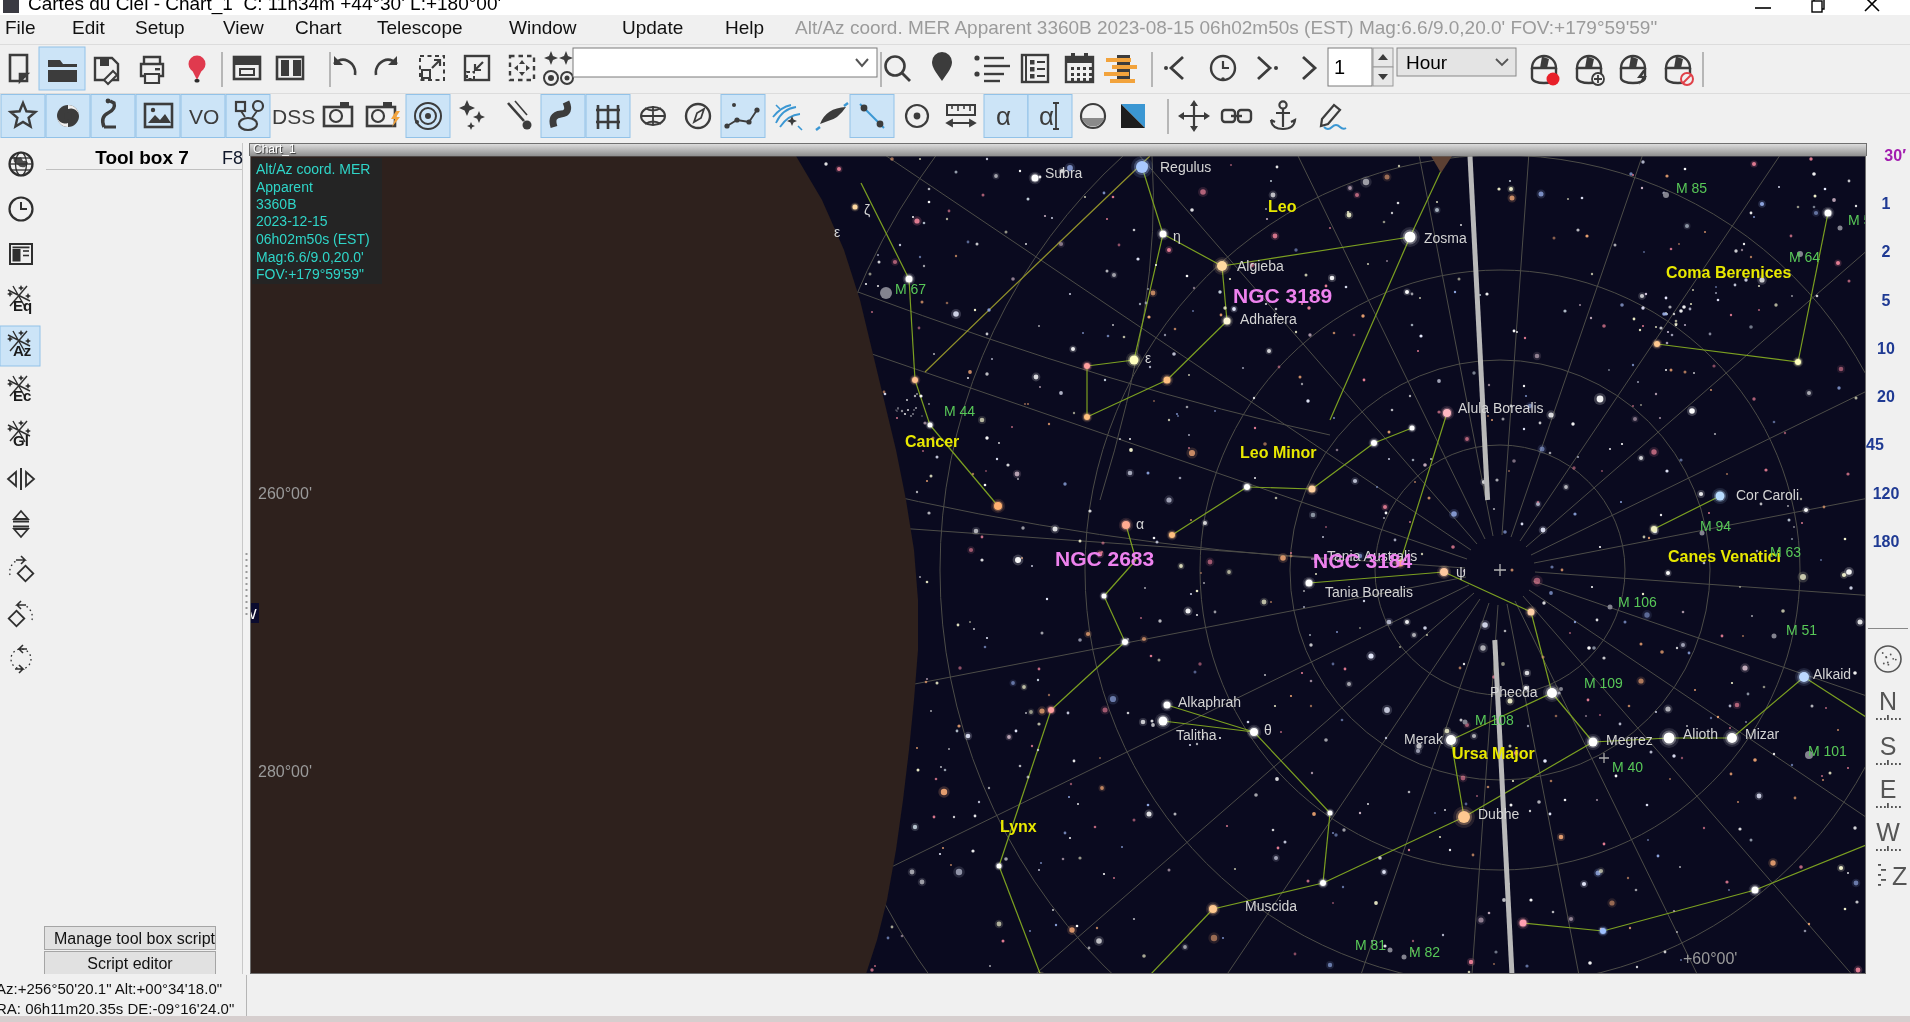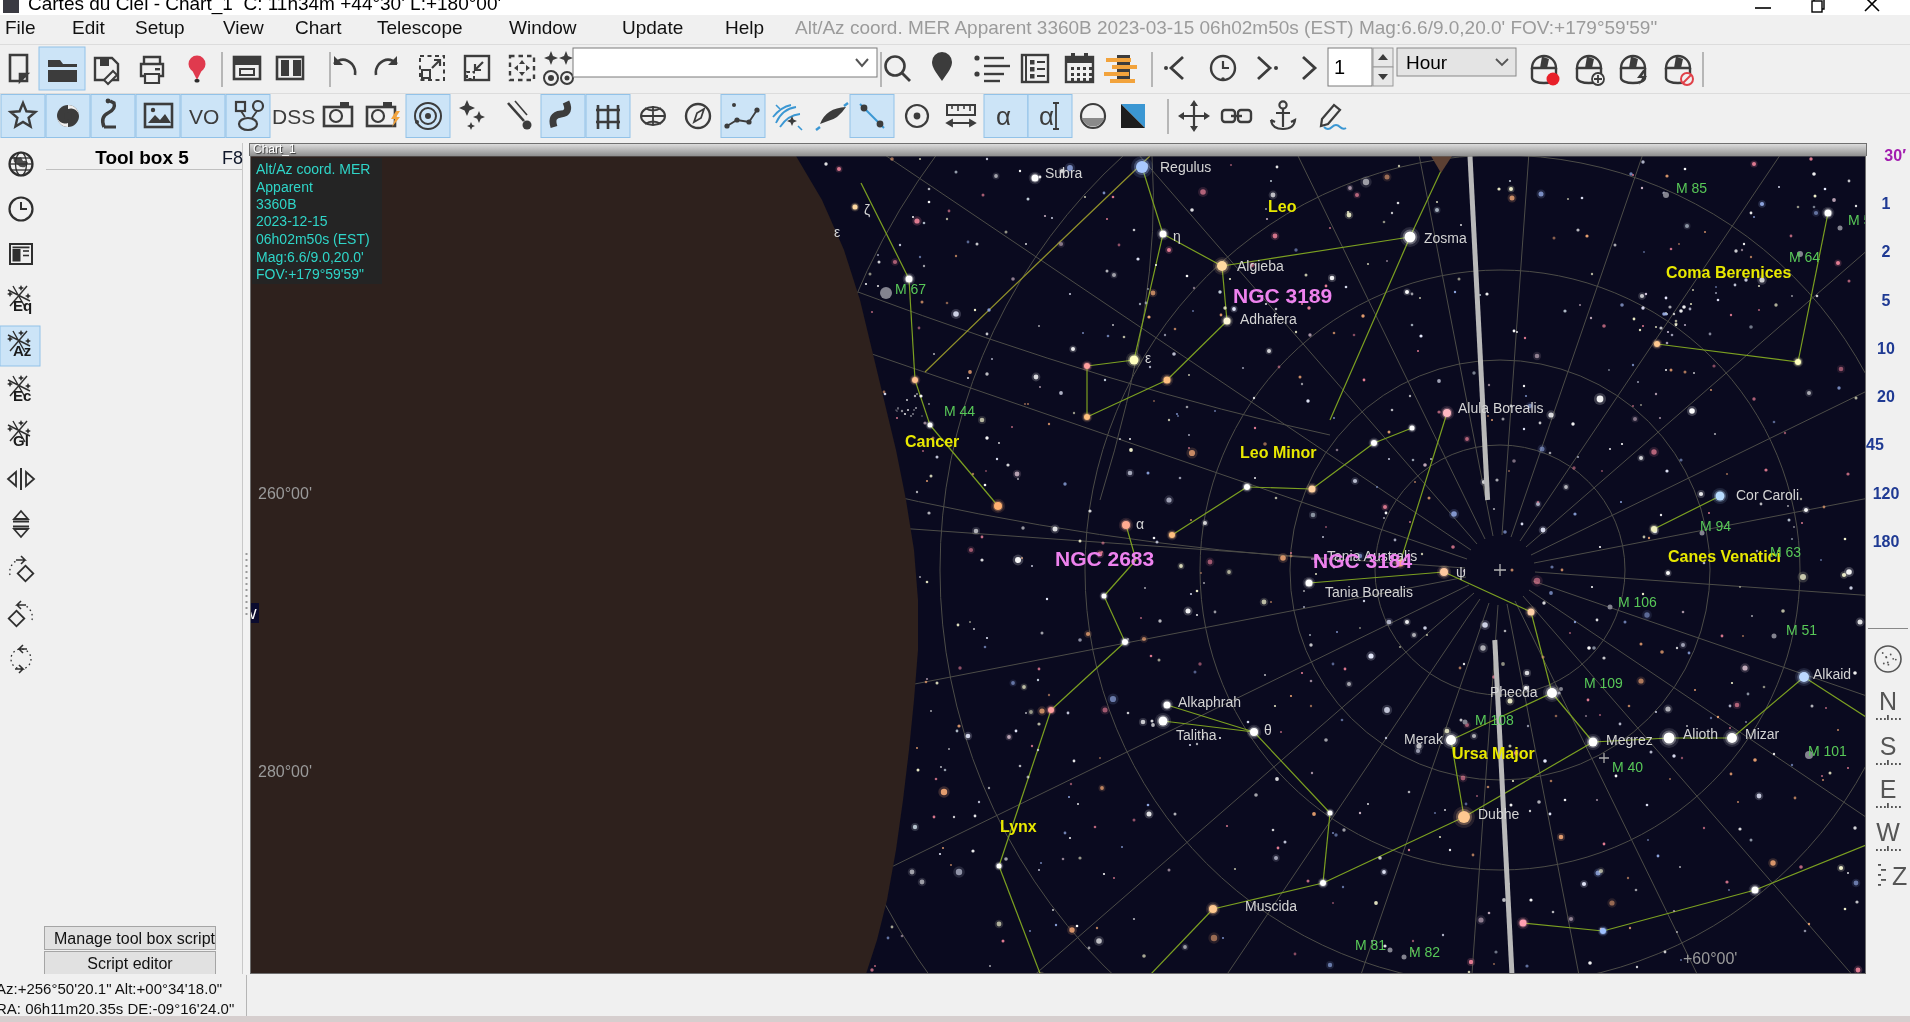--- a/index.html
+++ b/index.html
@@ -24,21 +24,21 @@
 <div class="abs" id="menubar">
 <span class="mi" style="left:5px">File</span>
 <span class="mi" style="left:72px">Edit</span>
 <span class="mi" style="left:135px">Setup</span>
 <span class="mi" style="left:223px">View</span>
 <span class="mi" style="left:295px">Chart</span>
 <span class="mi" style="left:377px">Telescope</span>
 <span class="mi" style="left:509px">Window</span>
 <span class="mi" style="left:622px">Update</span>
 <span class="mi" style="left:725px">Help</span>
-<span class="mi" style="left:795px;color:#9b9b9b">Alt/Az coord. MER Apparent 3360B 2023-03-15 06h02m50s (EST) Mag:6.6/9.0,20.0' FOV:+179°59'59"</span>
+<span class="mi" style="left:795px;color:#9b9b9b">Alt/Az coord. MER Apparent 3360B 2023-08-15 06h02m50s (EST) Mag:6.6/9.0,20.0' FOV:+179°59'59"</span>
 </div>
 <div class="abs" style="left:0;top:44px;width:1910px;height:1px;background:#dcdcdc"></div>
 <div class="abs" style="left:0;top:93px;width:1910px;height:1px;background:#dcdcdc"></div>
 <svg class="abs" style="left:0;top:46px" width="1910" height="47" viewBox="0 0 1910 47">
 <rect x="39" y="1" width="46" height="43" fill="#cce4f7" stroke="#92c2e8"></rect>
 <path d="M10 9 h13 l4 0 v26 h-17 z M20 35 l7 -7 h-7 z" fill="none" stroke="#3c3c3c" stroke-width="2.6"></path>
 <path d="M27 28 l-7 7 v-7 z" fill="#3c3c3c"></path>
 <path d="M48 14 h12 l3 4 h14 v4 h-29 z M48 24 h29 v12 h-29 z" fill="#3c3c3c"></path>
 <rect x="48" y="21" width="29" height="3" fill="#cce4f7"></rect>
 <path d="M95 12 h17 l6 6 v16 h-23 z" fill="none" stroke="#3c3c3c" stroke-width="2.4"></path>
@@ -295,21 +295,21 @@
     <path d="M10 432 a13 13 0 0 1 6 -14" fill="none" stroke="#2f2f2f" stroke-width="1.3" stroke-dasharray="1.6 3"></path>
     <path d="M16 417 h9 l-4 -4 m4 4 l-4 4" fill="none" stroke="#2f2f2f" stroke-width="1.6"></path>
 <rect x="11" y="470" width="11" height="11" transform="rotate(45 16.5 475.5)" fill="none" stroke="#2f2f2f" stroke-width="1.8"></rect>
     <path d="M32 477 a13 13 0 0 0 -6 -14" fill="none" stroke="#2f2f2f" stroke-width="1.3" stroke-dasharray="1.6 3"></path>
     <path d="M26 462 h-9 l4 -4 m-4 4 l4 4" fill="none" stroke="#2f2f2f" stroke-width="1.6"></path>
 <circle cx="21" cy="516" r="10" fill="none" stroke="#2f2f2f" stroke-width="1.3" stroke-dasharray="1.6 3.2"></circle>
     <path d="M27 506 h-8 l4 -4 m-4 4 l4 4" fill="none" stroke="#2f2f2f" stroke-width="1.6"></path>
     <path d="M15 526 h8 l-4 -4 m4 4 l-4 4" fill="none" stroke="#2f2f2f" stroke-width="1.6"></path>
 </svg>
 <div class="abs" style="left:44px;top:143px;width:199px;height:831px;background:#f0f0f0;border-right:1px solid #c8c8c8"></div>
-<div class="abs" style="left:44px;top:147px;width:196px;text-align:center;font-size:19px;font-weight:bold;color:#000">Tool box 5</div>
+<div class="abs" style="left:44px;top:147px;width:196px;text-align:center;font-size:19px;font-weight:bold;color:#000">Tool box 7</div>
 <div class="abs" style="left:222px;top:148px;font-size:18px;color:#0f172a">F8</div>
 <div class="abs" style="left:46px;top:169px;width:196px;height:1px;background:#c0c0c0"></div>
 <div class="abs" style="left:44px;top:926px;width:172px;height:24px;background:#e1e1e1;border:1px solid #a5a5a5;font-size:16px;color:#111;text-align:right;line-height:23px">Manage tool box script</div>
 <div class="abs" style="left:44px;top:951px;width:172px;height:24px;background:#e1e1e1;border:1px solid #a5a5a5;font-size:16px;color:#111;text-align:center;line-height:23px">Script editor</div>
 <div class="abs" style="left:243px;top:143px;width:7px;height:831px;background:#f2f2f2"></div>
 <svg class="abs" style="left:243px;top:550px" width="7" height="70" viewBox="0 0 7 70">
     <g fill="#9a9a9a">
       <rect x="2.5" y="3" width="2" height="2"></rect>
       <rect x="2.5" y="9" width="2" height="2"></rect>
       <rect x="2.5" y="15" width="2" height="2"></rect>

